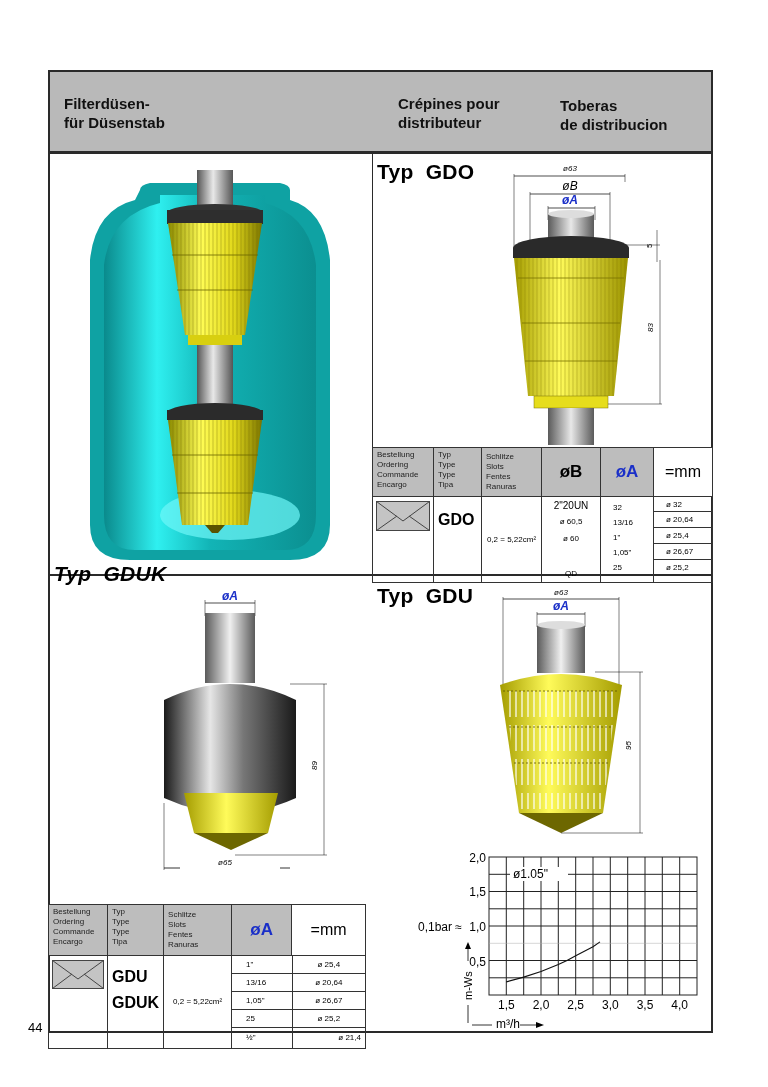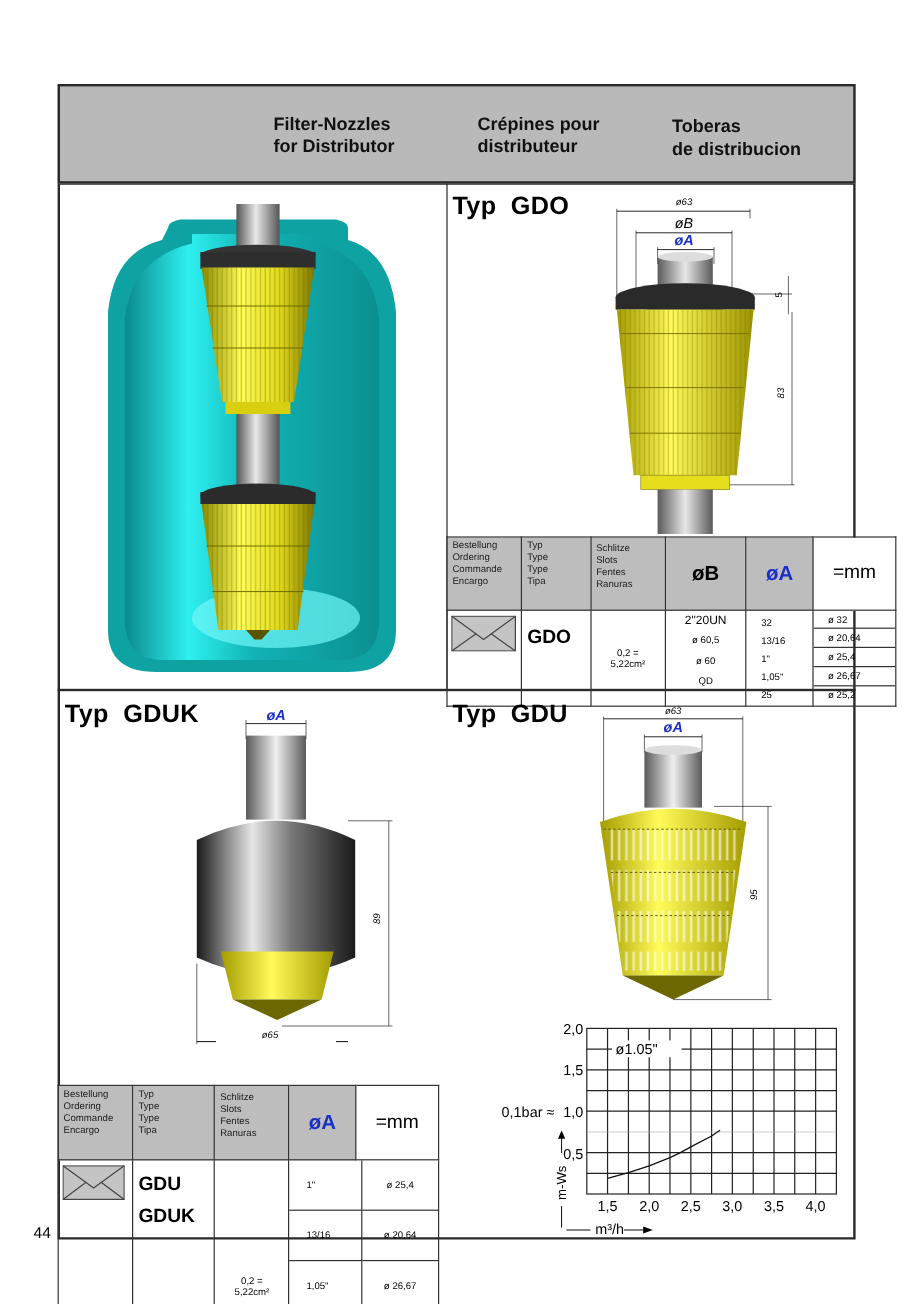--- a/index.html
+++ b/index.html
@@ -14,42 +14,42 @@
   
   #frame { left: 48px; top: 153px; width: 665px; height: 880px; border: 2px solid #2a2a2a; border-top: 1px solid #2a2a2a; }
   .vline { position: absolute; width: 1px; background: #2a2a2a; }
   .hline { position: absolute; height: 2px; background: #2a2a2a; }
 
   .typ-title { position: absolute; font-weight: bold; font-size: 21px; letter-spacing: 0.3px; }
   .typ-title span { margin-right: 12px; }
 
   
   table.spec { position: absolute; border-collapse: collapse; font-family: "Liberation Sans", sans-serif; }
-  table.spec td { border: 1px solid #333; vertical-align: middle; padding: 16px; }
+  table.spec td { border: 1px solid #333; vertical-align: middle; padding: 4px; }
   table.spec td.grey { background: #bdbdbd; }
   .small-lines { font-size: 8px; line-height: 10px; padding-left: 4px !important; vertical-align: top !important; padding-top: 2px !important; color: #222; }
   .sym-big { font-size: 17px; font-weight: bold; text-align: center; }
   .sym-blue { color: #1a2fc8; }
   .mm { font-size: 16px; text-align: center; background: #fff; }
   .model { font-weight: bold; font-size: 16px; padding-left: 4px !important; }
   .slot-val { font-size: 8px; text-align: center; }
   .cell-sm { font-size: 8px; }
 
   
   #chart-svg { left: 410px; top: 845px; }
 
   #page-number { left: 28px; top: 1020px; font-size: 13px; }
 </style>
 </head>
 <body>
 
 <div id="header" class="abs">
-  <div class="hcol" style="left:178px">
-    <div>Filter-Nozzles</div>
-    <div>for Distributor</div>
+  <div class="hcol" style="left:14px">
+    <div>Filterdüsen-</div>
+    <div>für Düsenstab</div>
   </div>
   <div class="hcol" style="left:510px; top:24px">
     <div>Toberas</div>
     <div>de distribucion</div>
   </div>
   <div class="hcol" style="left:348px">
     <div>Crépines pour</div>
     <div>distributeur</div>
   </div>
 </div>
@@ -187,42 +187,42 @@
         <polyline points="0.5,0.5 27,20 53.5,0.5" fill="none" stroke="#444"></polyline>
         <line x1="0.5" y1="29.5" x2="21" y2="15" stroke="#444"></line>
         <line x1="53.5" y1="29.5" x2="33" y2="15" stroke="#444"></line>
       </svg>
     </td>
     <td class="model" style="vertical-align:top; padding-top:14px !important">GDO</td>
     <td class="slot-val">0,2 = 5,22cm²</td>
     <td class="cell-sm" style="text-align:center; vertical-align:top; padding-top:3px">
       <div style="font-size:10px; margin-bottom:6px">2"20UN</div>
       <div style="margin-bottom:8px">ø 60,5</div>
-      <div style="margin-bottom:8px">ø 60</div>
+      <div style="margin-bottom:26px">ø 60</div>
       <div>QD</div>
     </td>
     <td class="cell-sm" style="vertical-align:top; padding:3px 0 0 12px; line-height:15px">
       <div>32</div>
       <div>13/16</div>
       <div>1"</div>
       <div>1,05"</div>
       <div>25</div>
     </td>
     <td style="vertical-align:top; padding:0">
       <div class="cell-sm" style="height:15px; border-bottom:1px solid #333; padding-left:12px; line-height:15px">ø 32</div>
       <div class="cell-sm" style="height:16px; border-bottom:1px solid #333; padding-left:12px; line-height:16px">ø 20,64</div>
       <div class="cell-sm" style="height:16px; border-bottom:1px solid #333; padding-left:12px; line-height:16px">ø 25,4</div>
       <div class="cell-sm" style="height:16px; border-bottom:1px solid #333; padding-left:12px; line-height:16px">ø 26,67</div>
       <div class="cell-sm" style="height:15px; padding-left:12px; line-height:15px">ø 25,2</div>
     </td>
   </tr>
 </tbody>
   </table>
 
-<div class="typ-title abs" style="left:54px; top:584px;">
+<div class="typ-title abs" style="left:54px; top:562px;font-style:italic;">
   <span>Typ</span><span>GDUK</span>
 </div>
 <svg class="abs" style="left:150px; top:588px" width="190" height="290" viewBox="0 0 190 290">
   <defs>
     <linearGradient id="dark3" x1="0" x2="1">
       <stop offset="0" stop-color="#1a1a1a"></stop>
       <stop offset="0.35" stop-color="#e6e6e6"></stop>
       <stop offset="0.6" stop-color="#777"></stop>
       <stop offset="1" stop-color="#1a1a1a"></stop>
     </linearGradient>

